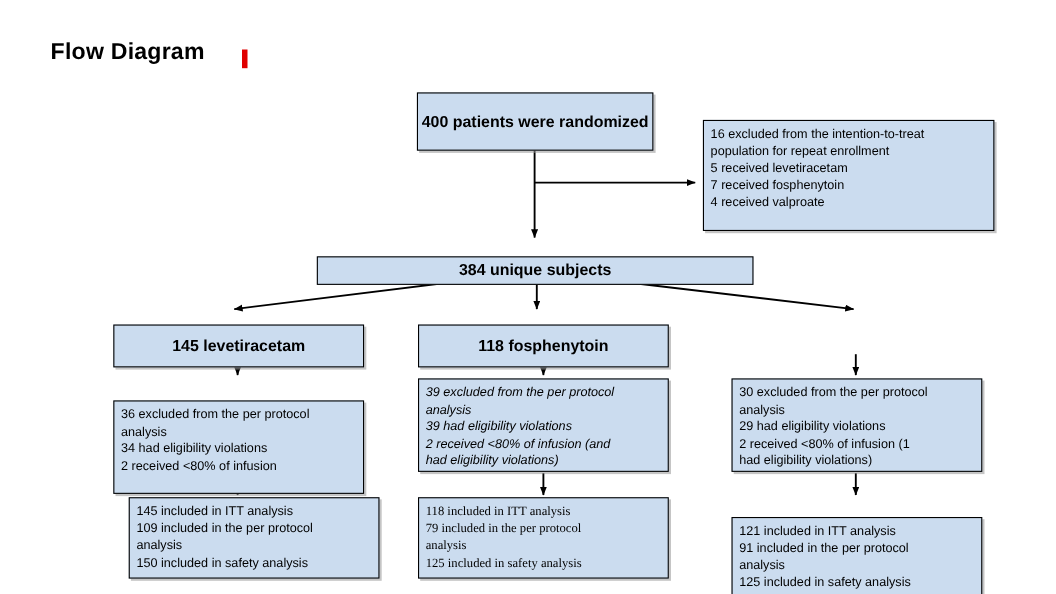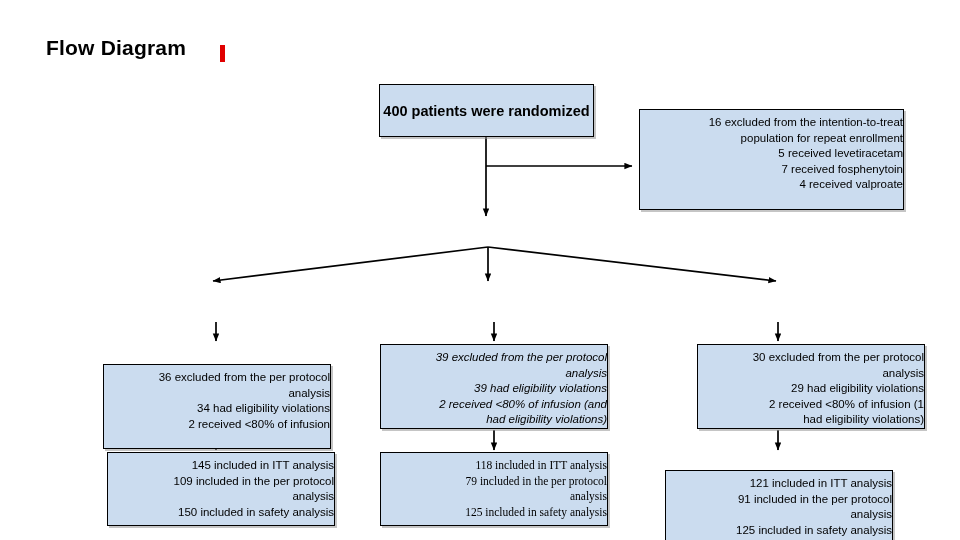--- a/index.html
+++ b/index.html
@@ -65,21 +65,20 @@
     font-size: 14.5px;
     font-weight: bold;
     line-height: 18px;
   }
   .body-text {
     font-size: 11.5px;
     line-height: 15.6px;
     white-space: pre-line;
     padding: 5px 0 0 6px;
     box-sizing: border-box;
-    text-align: right;
   }
 
   
   #wires {
     position: absolute;
     left: 0; top: 0;
     width: 960px;
     height: 540px;
     pointer-events: none;
   }
@@ -118,42 +117,45 @@
 
   <div class="box box-center hdr-text shadow" style="left:379px; top:71px; width:215px; height:53px;">400 patients were
 randomized</div>
 
   <div class="box body-text shadow" style="left:639px; top:109px; width:265px; height:101px;">16 excluded from the intention-to-treat
 population for repeat enrollment
    5 received levetiracetam
    7 received fosphenytoin
    4 received valproate</div>
 
+  <div class="box box-center hdr-text" style="left:288px; top:220px; width:397px; height:26px;">384 unique subjects</div>
 
+  <div class="box box-center hdr-text shadow" style="left:103px; top:282px; width:228px; height:39px;">145 levetiracetam</div>
 
+  <div class="box box-center hdr-text shadow" style="left:380px; top:282px; width:228px; height:39px;">118 fosphenytoin</div>
 
 
   <div class="box body-text shadow" style="left:103px; top:364px; width:228px; height:85px;">36 excluded from the per protocol
 analysis
 34 had eligibility violations
 2 received &lt;80% of infusion</div>
 
   <div class="box body-text shadow" style="left:380px; top:344px; width:228px; height:85px;font-style:italic;">39 excluded from the per protocol
 analysis
 39 had eligibility violations
 2 received &lt;80% of infusion (and
 had eligibility violations)</div>
 
-  <div class="box body-text shadow" style="left:665px; top:344px; width:228px; height:85px;margin-left:32px;">30 excluded from the per protocol
+  <div class="box body-text shadow" style="left:665px; top:344px; width:228px; height:85px;">30 excluded from the per protocol
 analysis
 29 had eligibility violations
 2 received &lt;80% of infusion (1
 had eligibility violations)</div>
 
-  <div class="box body-text shadow" style="left:107px; top:452px; width:228px; height:74px;">145 included in ITT analysis
+  <div class="box body-text shadow" style="left:117px; top:452px; width:228px; height:74px;">145 included in ITT analysis
 109 included in the per protocol
 analysis
 150 included in safety analysis</div>
 
   <div class="box body-text shadow" style="left:380px; top:452px; width:228px; height:74px;font-family:Liberation Serif, serif;">118 included in ITT analysis
 79 included in the per protocol
 analysis
 125 included in safety analysis</div>
 
   <div class="box body-text shadow" style="left:665px; top:452px; width:228px; height:74px;margin-top:18px;">121 included in ITT analysis

